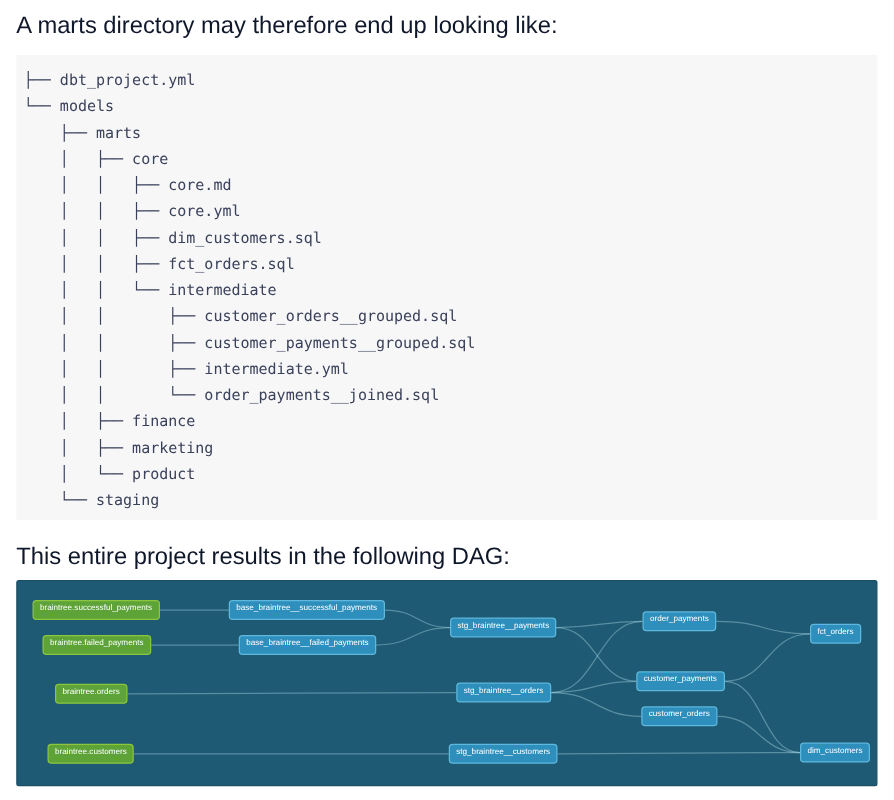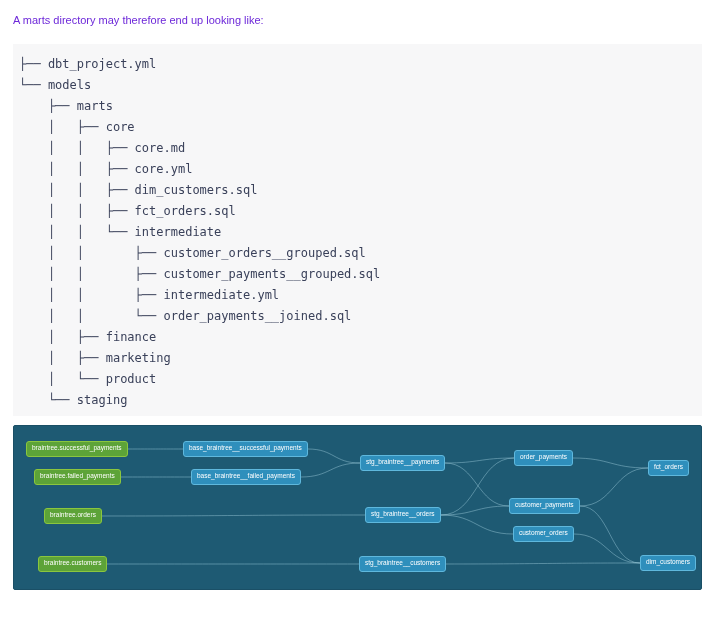--- a/index.html
+++ b/index.html
@@ -11,23 +11,23 @@
     color: #2e3540;
     overflow: hidden;
   }
   .page {
     padding: 11px 13px 0 13px;
     box-sizing: border-box;
     width: 715px;
   }
   p.copy {
     margin: 0;
-    font-size: 11px;
+    font-size: 19px;
     line-height: 19px;
-    color: #6d28d9;
+    color: #0f172a;
   }
   pre.codeblock {
     margin: 14px 0 0 0;
     background: #f7f7f8;
     padding: 10px 8px 5px 6px;
     font-family: "DejaVu Sans Mono", monospace;
     font-size: 12px;
     line-height: 21px;
     color: #3a415a;
     white-space: pre;
@@ -94,20 +94,21 @@
     │   │   └── intermediate
     │   │       ├── customer_orders__grouped.sql
     │   │       ├── customer_payments__grouped.sql
     │   │       ├── intermediate.yml
     │   │       └── order_payments__joined.sql
     │   ├── finance
     │   ├── marketing
     │   └── product
     └── staging</pre>
 
+  <p class="copy" id="dag-caption">This entire project results in the following DAG:</p>
 
   <div class="dag">
     <svg class="dag-edges" width="687" height="163" xmlns="http://www.w3.org/2000/svg">
         <path d="M114,23 C141.5,23 141.5,23 169,23" class="dag-edge"></path>
         <path d="M107,51 C142,51 142,51 177,51" class="dag-edge"></path>
         <path d="M294,23 C320,23 320,37 346,37" class="dag-edge"></path>
         <path d="M287,51 C316.5,51 316.5,37 346,37" class="dag-edge"></path>
         <path d="M88,90 C219.5,90 219.5,89 351,89" class="dag-edge"></path>
         <path d="M93,138 C219,138 219,138 345,138" class="dag-edge"></path>
         <path d="M431,37 C465.5,37 465.5,32 500,32" class="dag-edge"></path>

